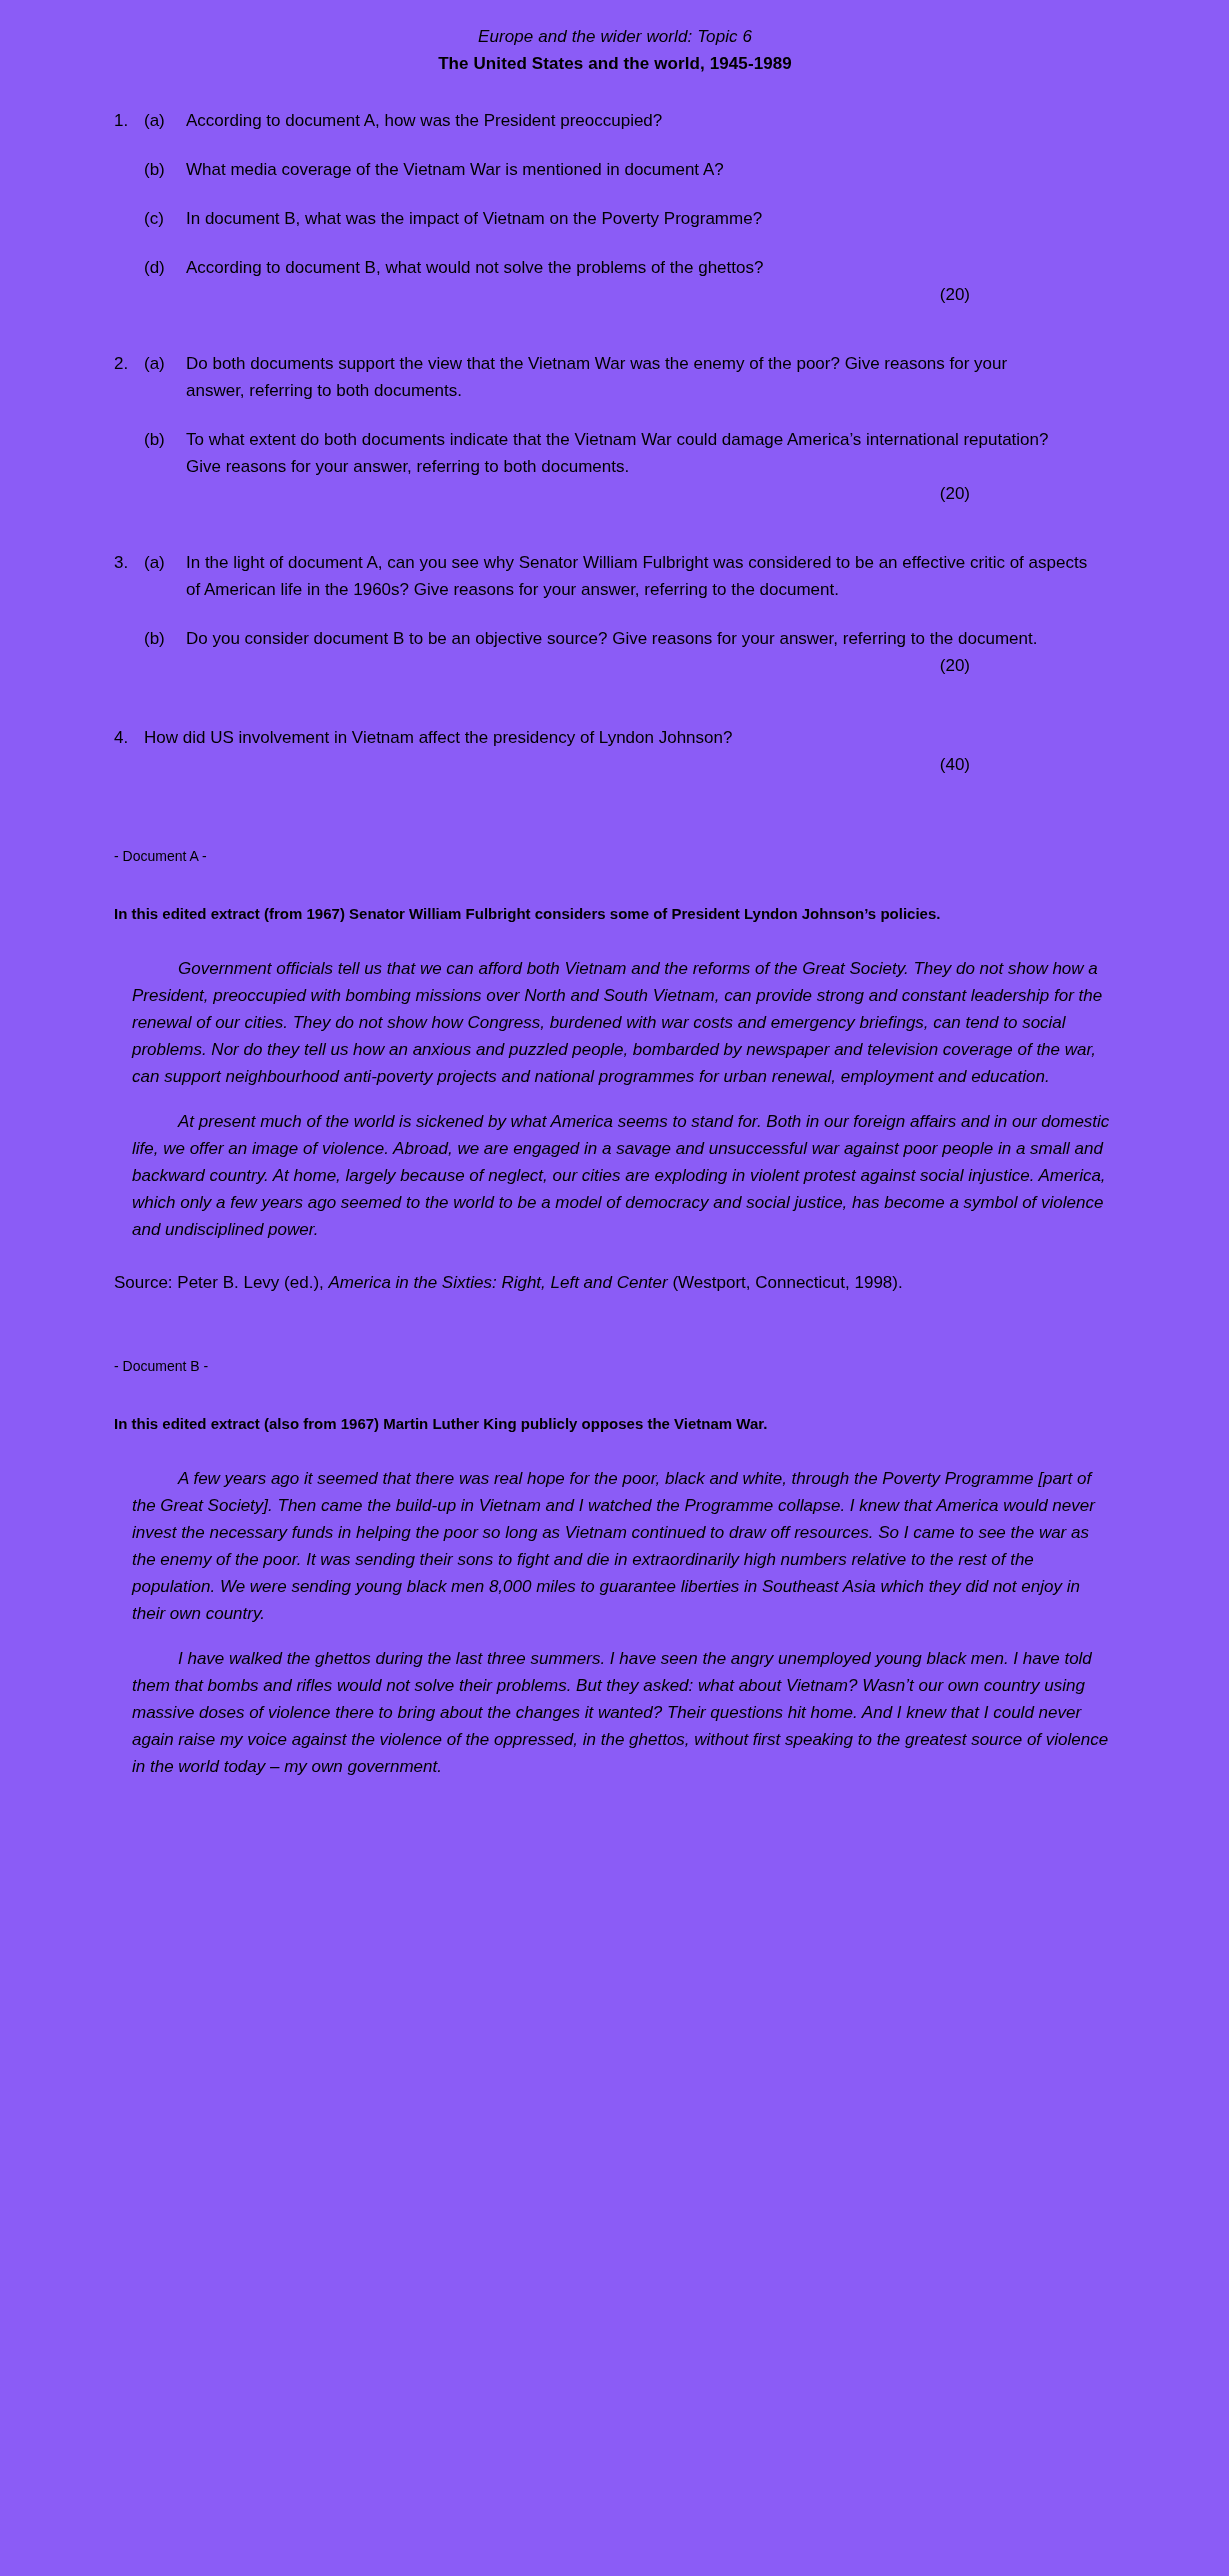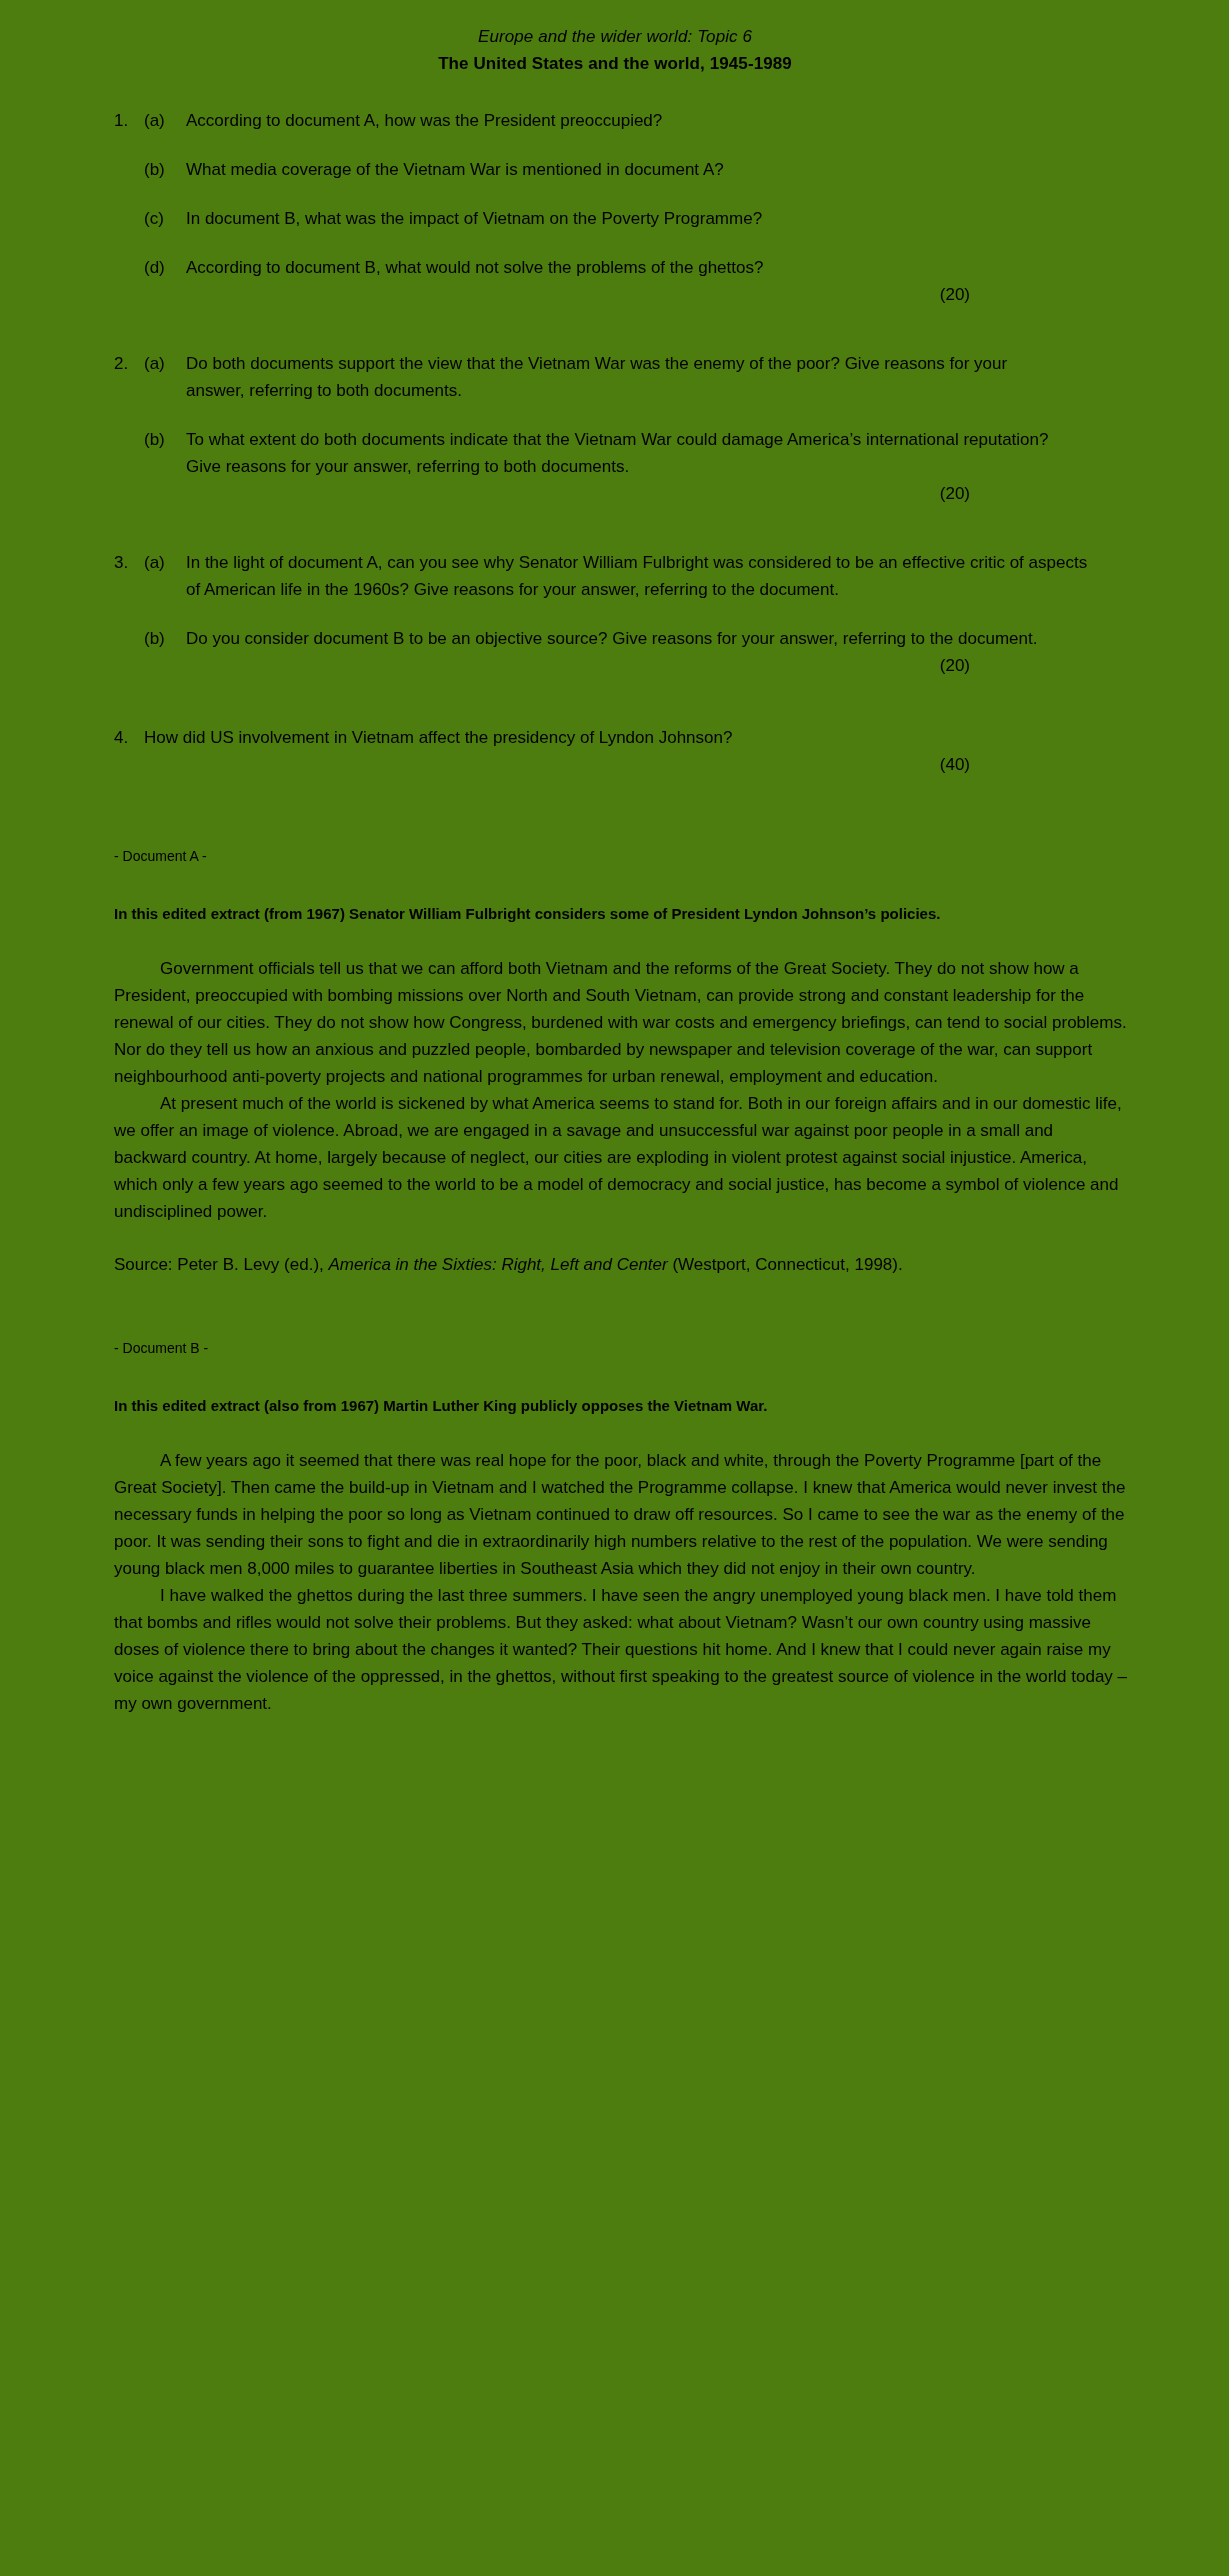--- a/index.html
+++ b/index.html
@@ -8,21 +8,21 @@
     background: #ffffff;
   }
   body {
     font-family: "Liberation Sans", sans-serif;
     color: #000000;
   }
   .page {
     position: relative;
     width: 1230px;
     min-height: 2576px;
-    background: #4d7c0f;
+    background: #8b5cf6;
     box-sizing: border-box;
     padding: 0;
     margin: 0 auto;
   }
 
   
   .doc-header {
     text-align: center;
     padding-top: 23px;
   }
@@ -127,21 +127,22 @@
   }
   .doc-body {
     font-size: 17px;
     line-height: 27px;
     margin-top: 28px;
     max-width: 1015px;
     text-align: left;
   }
   .doc-para {
     text-indent: 46px;
-    margin: 0;
+    margin: 18px;
+    font-style: italic;
   }
   .doc-source {
     font-size: 17px;
     line-height: 27px;
     margin-top: 26px;
     max-width: 1015px;
   }
   .doc-source em { }
 </style>
 </head>

